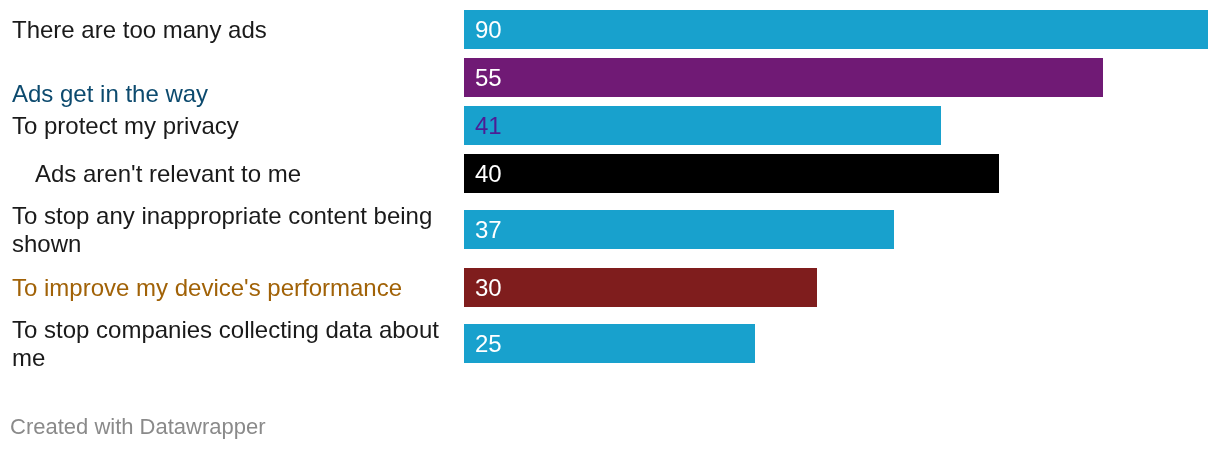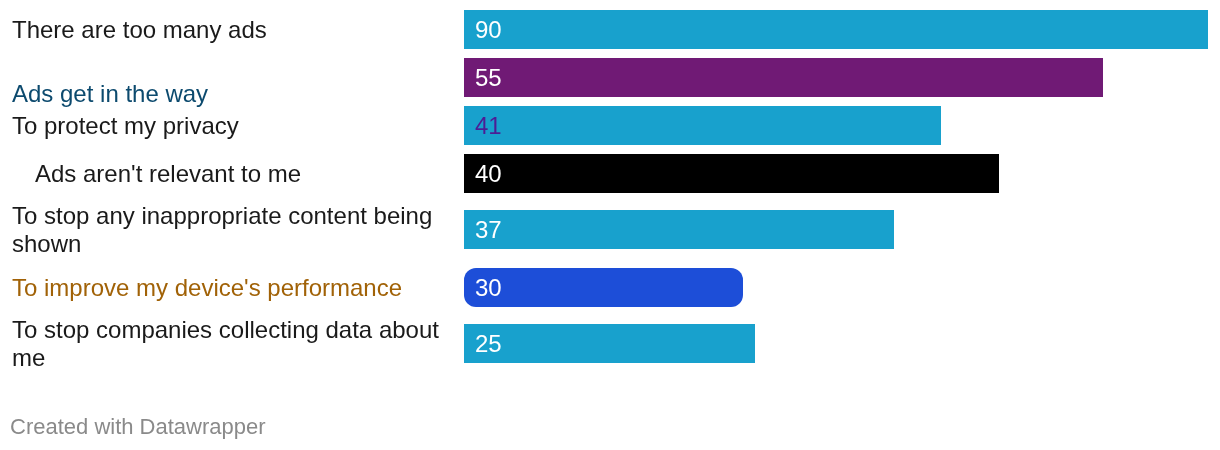--- a/index.html
+++ b/index.html
@@ -118,21 +118,21 @@
     <div class="bar-track" style="top:210.2px">
       <div class="bar" style="width: 430.125px; background: rgb(24, 161, 205);">
         <span class="bar-value" style="color: rgb(255, 255, 255); text-align: right;">37</span>
       </div>
     </div>
   </div>
 
   <div class="bar-row">
     <div class="bar-label" style="top: 274.1px; color: #a16207;">To improve my device's performance</div>
     <div class="bar-track" style="top:268.2px">
-      <div class="bar" style="width: 279px; background: #1d4ed8; border-radius: 12px;">
+      <div class="bar" style="width: 353px; background: #7f1d1d;">
         <span class="bar-value" style="color: rgb(255, 255, 255);">30</span>
       </div>
     </div>
   </div>
 
   <div class="bar-row">
     <div class="bar-label" style="top: 316.1px; color: rgb(26, 26, 26);">To stop companies collecting data about me</div>
     <div class="bar-track" style="top:324.2px">
       <div class="bar" style="width: 290.625px; background: rgb(24, 161, 205);">
         <span class="bar-value" style="color: rgb(255, 255, 255);">25</span>

